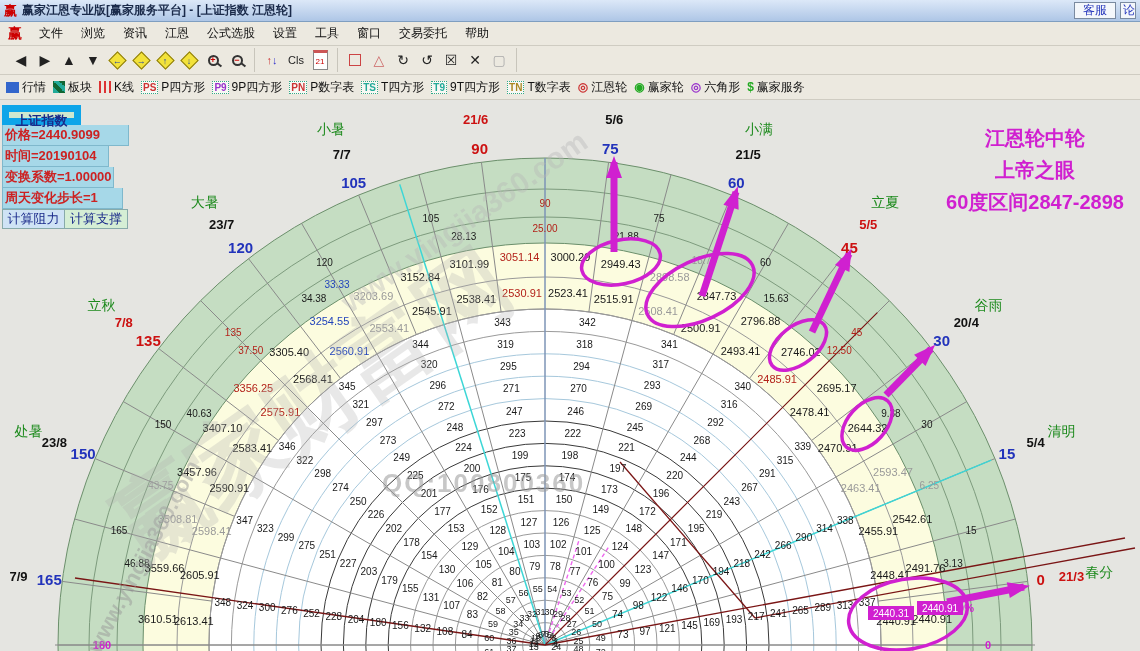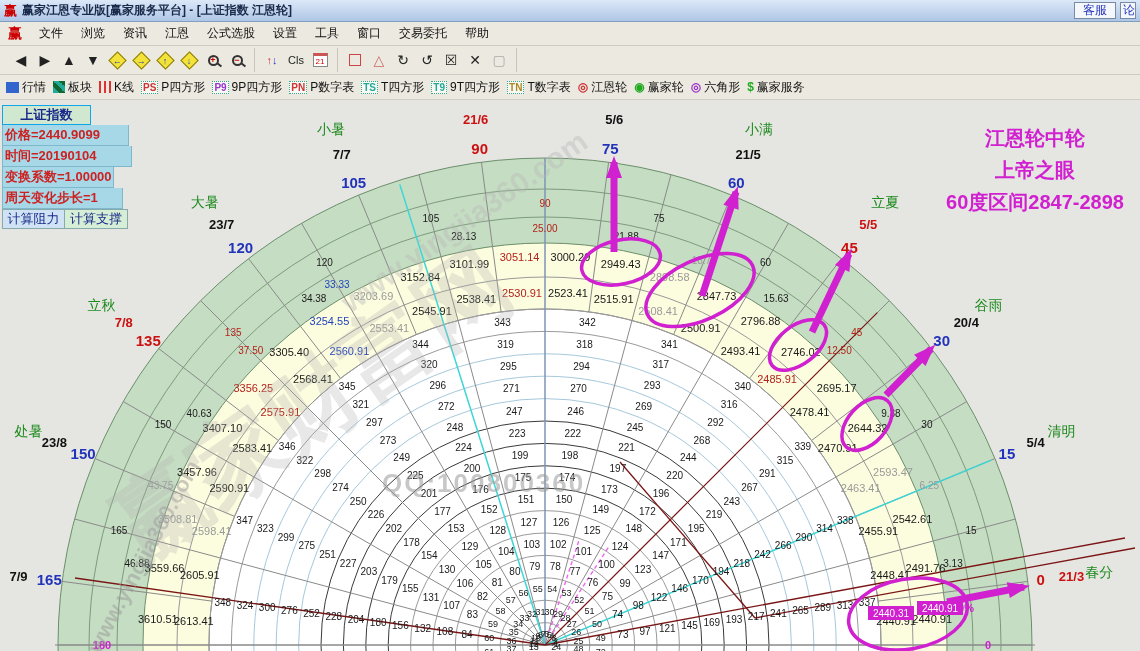--- a/index.html
+++ b/index.html
@@ -20,21 +20,21 @@
   
   .toolbar1{height:29px;background:#ece9e0;display:flex;align-items:center;border-bottom:1px solid #cfccc2;padding-left:4px;}
   .t1g{display:flex;align-items:center;padding:0 5px;border-right:1px solid #c8c5bb;height:24px;}
   .t1i{width:24px;height:22px;display:flex;align-items:center;justify-content:center;font-size:14px;color:#222;cursor:pointer;}
   .dia{width:13px;height:13px;background:#f2e23a;border:1px solid #8a7a10;transform:rotate(45deg);
     display:flex;align-items:center;justify-content:center;}
   .dia>span{transform:rotate(-45deg);font-size:9px;color:#2244aa;font-weight:bold;}
   .mag{width:11px;height:11px;border:2px solid #333;border-radius:50%;position:relative;
     display:flex;align-items:center;justify-content:center;font-size:9px;font-weight:bold;color:#c00;}
   .mag:after{content:"";position:absolute;width:5px;height:2px;background:#333;right:-5px;bottom:-2px;transform:rotate(40deg);}
-  .cal{width:15px;height:14px;border:1px solid #888;background:#fff;font-size:8px;color:#c00;
+  .cal{width:15px;height:20px;border:1px solid #888;background:#fff;font-size:8px;color:#c00;
     display:flex;align-items:center;justify-content:center;font-weight:normal;border-top:3px solid #c55;}
   .sqr{width:12px;height:12px;border:1px solid #c44;}
   .updn b{font-size:11px;} 
   
   .toolbar2{height:25px;background:#ece9e0;display:flex;align-items:center;border-bottom:1px solid #cfccc2;
     font-size:12px;padding-left:6px;}
   .t2i{display:flex;align-items:center;margin-right:7px;cursor:pointer;color:#111;white-space:nowrap;}
   .t2i .ic{margin-right:3px;display:inline-flex;align-items:center;justify-content:center;}
   .chip{font-size:10px;font-weight:bold;border:1px dotted #3a8;padding:0 1px;height:13px;line-height:11px;background:#f8f8f4;}
   .grid-ic{width:13px;height:11px;background:
@@ -43,21 +43,21 @@
      background-size:4px 4px;}
   .blk-ic{width:12px;height:12px;background:
      linear-gradient(45deg,#2a9 25%,#163 25% 50%,#2a9 50% 75%,#163 75%);}
   .cnd-ic{width:12px;height:12px;background:
      repeating-linear-gradient(90deg,#d33 0 2px,transparent 2px 5px);}
   
   #chart{position:absolute;top:100px;left:0;width:1140px;height:551px;background:#e5e5e1;}
   #wheel{position:absolute;top:0;left:0;}
   
   #panel{position:absolute;top:5px;left:2px;width:132px;font-size:13px;}
-  #panel .hd{width:89px;height:20px;background:#cfe8cf;border:1px solid #0ea5e9;color:#1a2a8a;
+  #panel .hd{width:79px;height:20px;background:#cfe8cf;border:7px solid #0ea5e9;color:#1a2a8a;
     font-weight:bold;text-align:center;line-height:18px;}
   #panel .rw{height:21px;background:#a6d8e8;border:1px solid #7fb8cc;border-top:none;color:#c22;
     font-weight:bold;line-height:19px;padding-left:2px;white-space:nowrap;overflow:hidden;}
   #panel .btns{display:flex;}
   #panel .btn{width:63px;height:20px;font-size:13px;font-weight:normal;color:#1a2a8a;text-align:center;
     line-height:18px;border:1px solid #8aa;cursor:pointer;}
   #panel .btn.rz{background:#cfe3f5;}
   #panel .btn.sp{background:#d5eed5;border-left:none;}
   
   #anno{position:absolute;top:22px;left:910px;width:250px;text-align:center;color:#d020d0;
@@ -592,21 +592,21 @@
         <rect x="868" y="506" width="46" height="14" fill="#d020d0"></rect>
         <text x="891.0" y="517.0" text-anchor="middle" font-size="10" fill="#fff">2440.31</text>
         <rect x="917" y="501" width="46" height="14" fill="#d020d0"></rect>
         <text x="940.0" y="512.0" text-anchor="middle" font-size="10" fill="#fff">2440.91</text>
         <text x="966.0" y="512.0" text-anchor="middle" font-size="11" fill="#d020d0" font-weight="bold">0%</text>
       </svg>
 
     <div id="panel">
       <div class="hd">上证指数</div>
       <div class="rw" style="width:127px">价格=2440.9099</div>
-      <div class="rw" style="width:130px">时间=20190104</div>
+      <div class="rw" style="width:107px">时间=20190104</div>
       <div class="rw" style="width:112px">变换系数=1.00000</div>
       <div class="rw" style="width:121px">周天变化步长=1</div>
       <div class="btns">
         <div class="btn rz">计算阻力</div>
         <div class="btn sp">计算支撑</div>
       </div>
     </div>
 
     <div id="anno">
       <div>江恩轮中轮</div>

